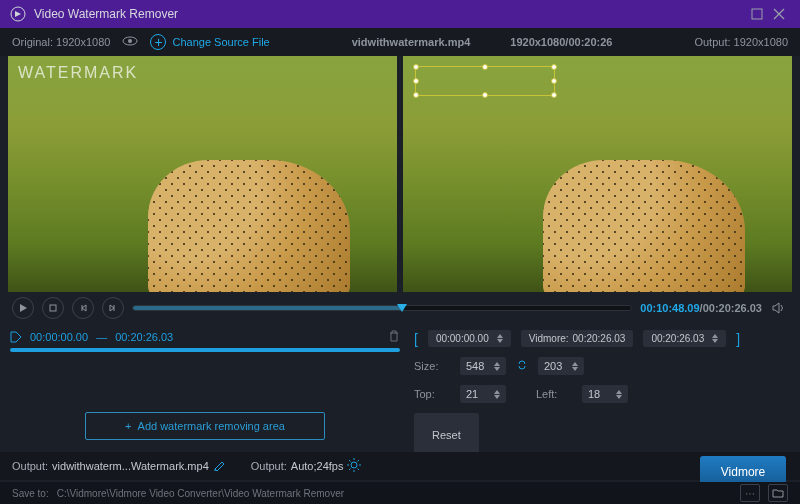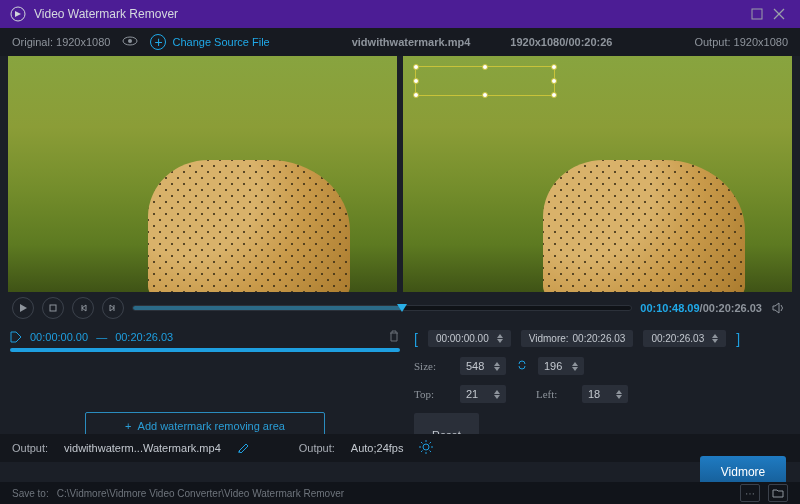--- a/index.html
+++ b/index.html
@@ -38,24 +38,24 @@
 .addbtn { margin:60px auto 0 auto; width:240px; height:28px; border:1px solid #2a8cbf; color:#2a9dd6; display:flex; align-items:center; justify-content:center; gap:6px; cursor:pointer; border-radius:2px; font-size:11px; }
 .rightpanel { flex:1; display:flex; flex-direction:column; gap:10px; }
 .row { display:flex; align-items:center; gap:10px; }
 .bracket { color:#1e9fe0; font-size:14px; }
 .field { background:#2a2f39; padding:3px 8px; border-radius:2px; display:flex; align-items:center; gap:4px; color:#c3c8cf; font-size:10px; }
 .spin { display:inline-flex; flex-direction:column; margin-left:4px; }
 .spin span { width:0; height:0; border-left:3px solid transparent; border-right:3px solid transparent; cursor:pointer; }
 .spin .up { border-bottom:4px solid #8e949c; margin-bottom:1px; }
 .spin .dn { border-top:4px solid #8e949c; }
 .numbox { background:#2a2f39; padding:3px 6px; border-radius:2px; display:flex; align-items:center; color:#c3c8cf; min-width:46px; justify-content:space-between; }
-.lbl { color:#8e949c; min-width:36px;font-family:Liberation Serif, serif; }
+.lbl { color:#8e949c; min-width:36px; }
 .link { color:#1e9fe0; }
 .resetbtn { background:#2a2f39; padding:16px 18px; border-radius:2px; cursor:pointer; color:#c3c8cf; }
-.outbar { position:absolute; left:0; right:0; bottom:42px; height:28px; display:flex; align-items:center; padding:0 12px; gap:16px; background:#14171d; }
+.outbar { position:absolute; left:0; right:0; bottom:24px; height:28px; display:flex; align-items:center; padding:0 12px; gap:4px; background:#14171d; }
 .outbar .pencil { color:#1e9fe0; cursor:pointer; }
 .outbar .gear { color:#1e9fe0; cursor:pointer; }
 .exportbtn { position:absolute; right:14px; bottom:16px; width:86px; height:32px; background:linear-gradient(#1f7bc2,#155b94); color:#fff; display:flex; align-items:center; justify-content:center; border-radius:3px; cursor:pointer; font-size:12px; }
 .savebar { position:absolute; left:0; right:0; bottom:0; height:22px; display:flex; align-items:center; padding:0 12px; gap:8px; background:#11141a; color:#6e747c; font-size:10px; }
 .savebar .path { flex:1; overflow:hidden; text-overflow:ellipsis; white-space:nowrap; }
 .iconbtn { width:20px; height:18px; border:1px solid #3b414b; border-radius:2px; display:flex; align-items:center; justify-content:center; cursor:pointer; }
 </style>
 </head>
 <body>
 
@@ -93,20 +93,21 @@
   <span style="width:16px"></span>
   <span class="center">1920x1080/00:20:26</span>
   <span class="spacer"></span>
   <span>Output:  1920x1080</span>
 </div>
 
 <div class="previews">
   <div class="pane">
     <div class="grass"></div>
       <div class="cheetah"></div>
+    <div class="wm-text">WATERMARK</div>
   </div>
   <div class="pane">
     <div class="grass"></div>
       <div class="cheetah"></div>
     <div class="sel-box" style="left:12px;top:10px;width:140px;height:30px;">
       <div class="h" style="left:0;top:0"></div>
         <div class="h" style="left:50%;top:0"></div>
         <div class="h" style="left:100%;top:0"></div>
       <div class="h" style="left:0;top:50%"></div>
         <div class="h" style="left:100%;top:50%"></div>
@@ -202,21 +203,21 @@
           <span>548</span>
           <span class="spin">
             <span class="up"></span>
             <span class="dn"></span>
           </span>
         </div>
       <span class="link"><svg width="12" height="12">
             <path d="M3 5 A3 3 0 0 1 9 5 M3 7 A3 3 0 0 0 9 7" fill="none" stroke="#1e9fe0"></path>
           </svg></span>
       <div class="numbox">
-          <span>196</span>
+          <span>203</span>
           <span class="spin">
             <span class="up"></span>
             <span class="dn"></span>
           </span>
         </div>
     </div>
     <div class="row">
       <span class="lbl">Top:</span>
       <div class="numbox">
           <span>21</span>

